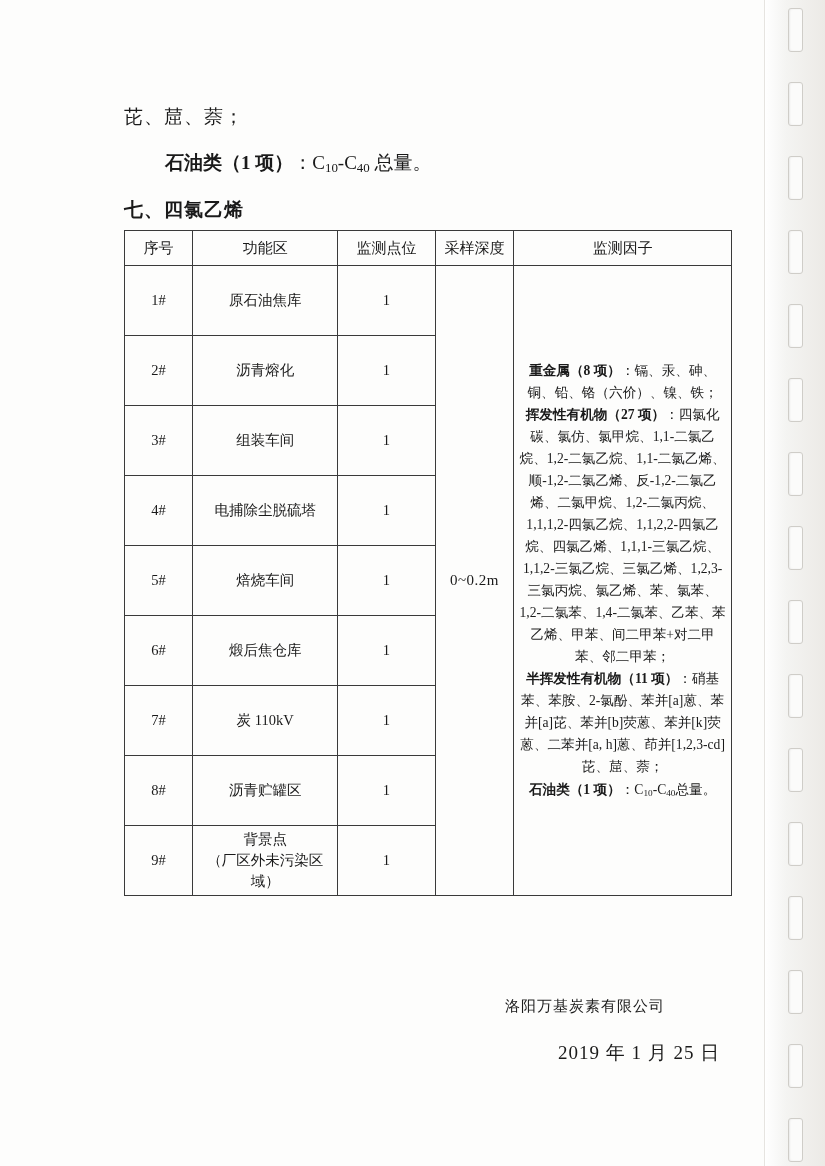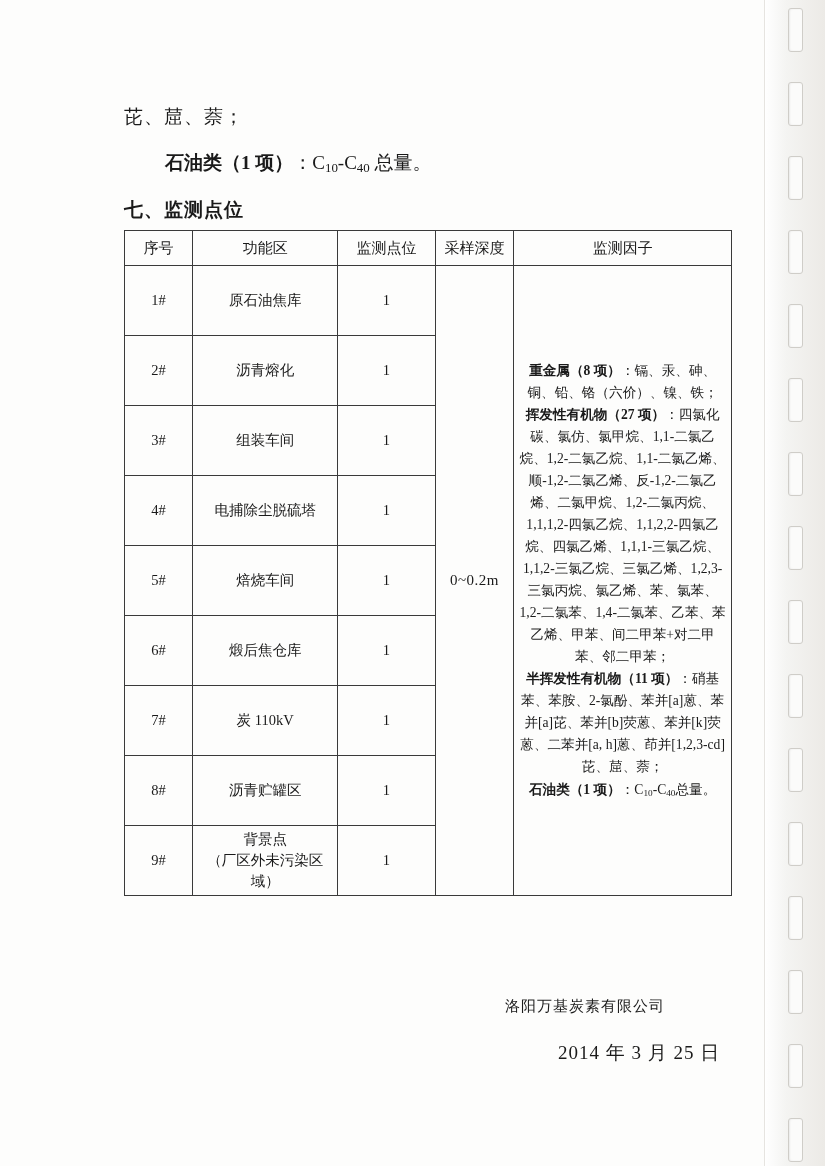--- a/index.html
+++ b/index.html
@@ -132,21 +132,21 @@
 <div class="page">
 
   <div class="content">
 
     <div class="line-1">芘、䓛、萘；</div>
 
     <div class="line-2">
       <b>石油类（1 项）</b><span>：C<sub>10</sub>-C<sub>40</sub> 总量。</span>
     </div>
 
-    <div class="section-head">七、监测点位</div>
+    <div class="section-head">七、四氯乙烯</div>
 
     <table class="main">
       <thead>
         <tr>
           <td class="col-no">序号</td>
           <td class="col-zone">功能区</td>
           <td class="col-point">监测点位</td>
           <td class="col-depth">采样深度</td>
           <td class="col-factor">监测因子</td>
         </tr>
@@ -206,21 +206,21 @@
             <span>（厂区外未污染区</span><br>
             <span>域）</span>
           </td>
           <td class="row-cell">1</td>
         </tr>
       </tbody>
     </table>
 
 
     <div class="sign-company">洛阳万基炭素有限公司</div>
-    <div class="sign-date">2014 年 3 月 25 日</div>
+    <div class="sign-date">2019 年 1 月 25 日</div>
 
   </div>
 
   <div class="scan-strip">
     <div class="hole" style="top:8px"></div>
     <div class="hole" style="top:82px"></div>
     <div class="hole" style="top:156px"></div>
     <div class="hole" style="top:230px"></div>
     <div class="hole" style="top:304px"></div>
     <div class="hole" style="top:378px"></div>

